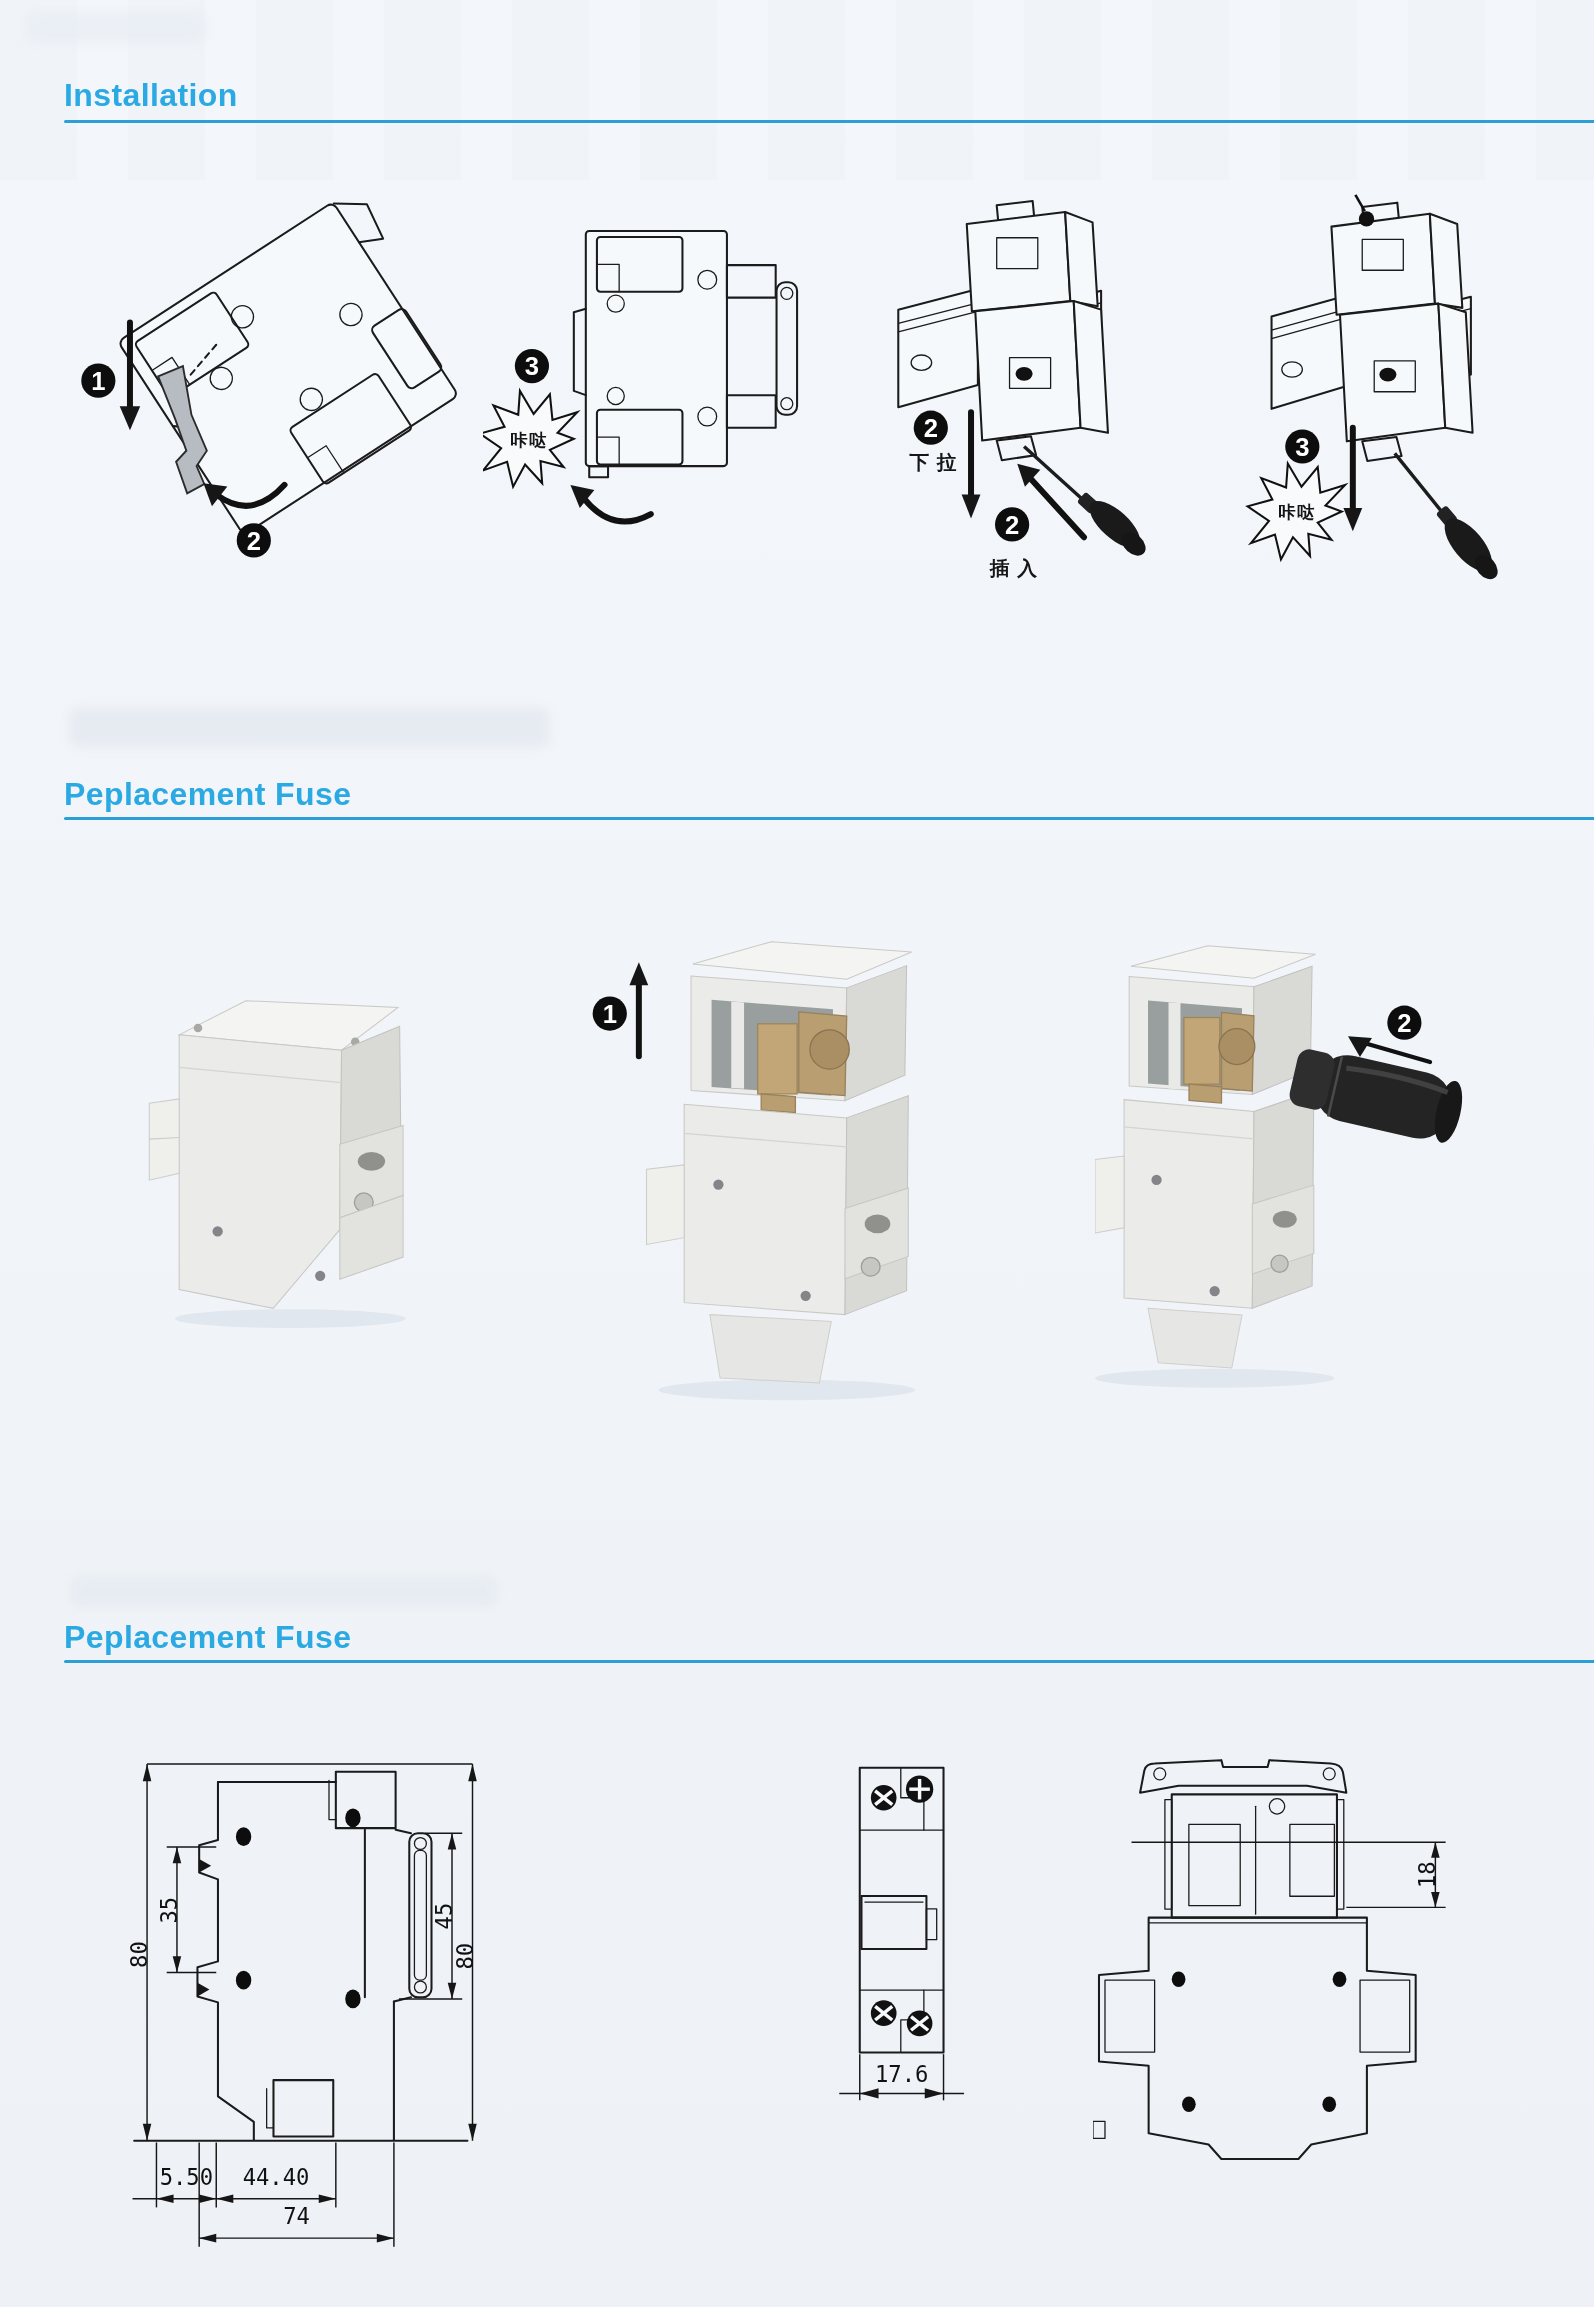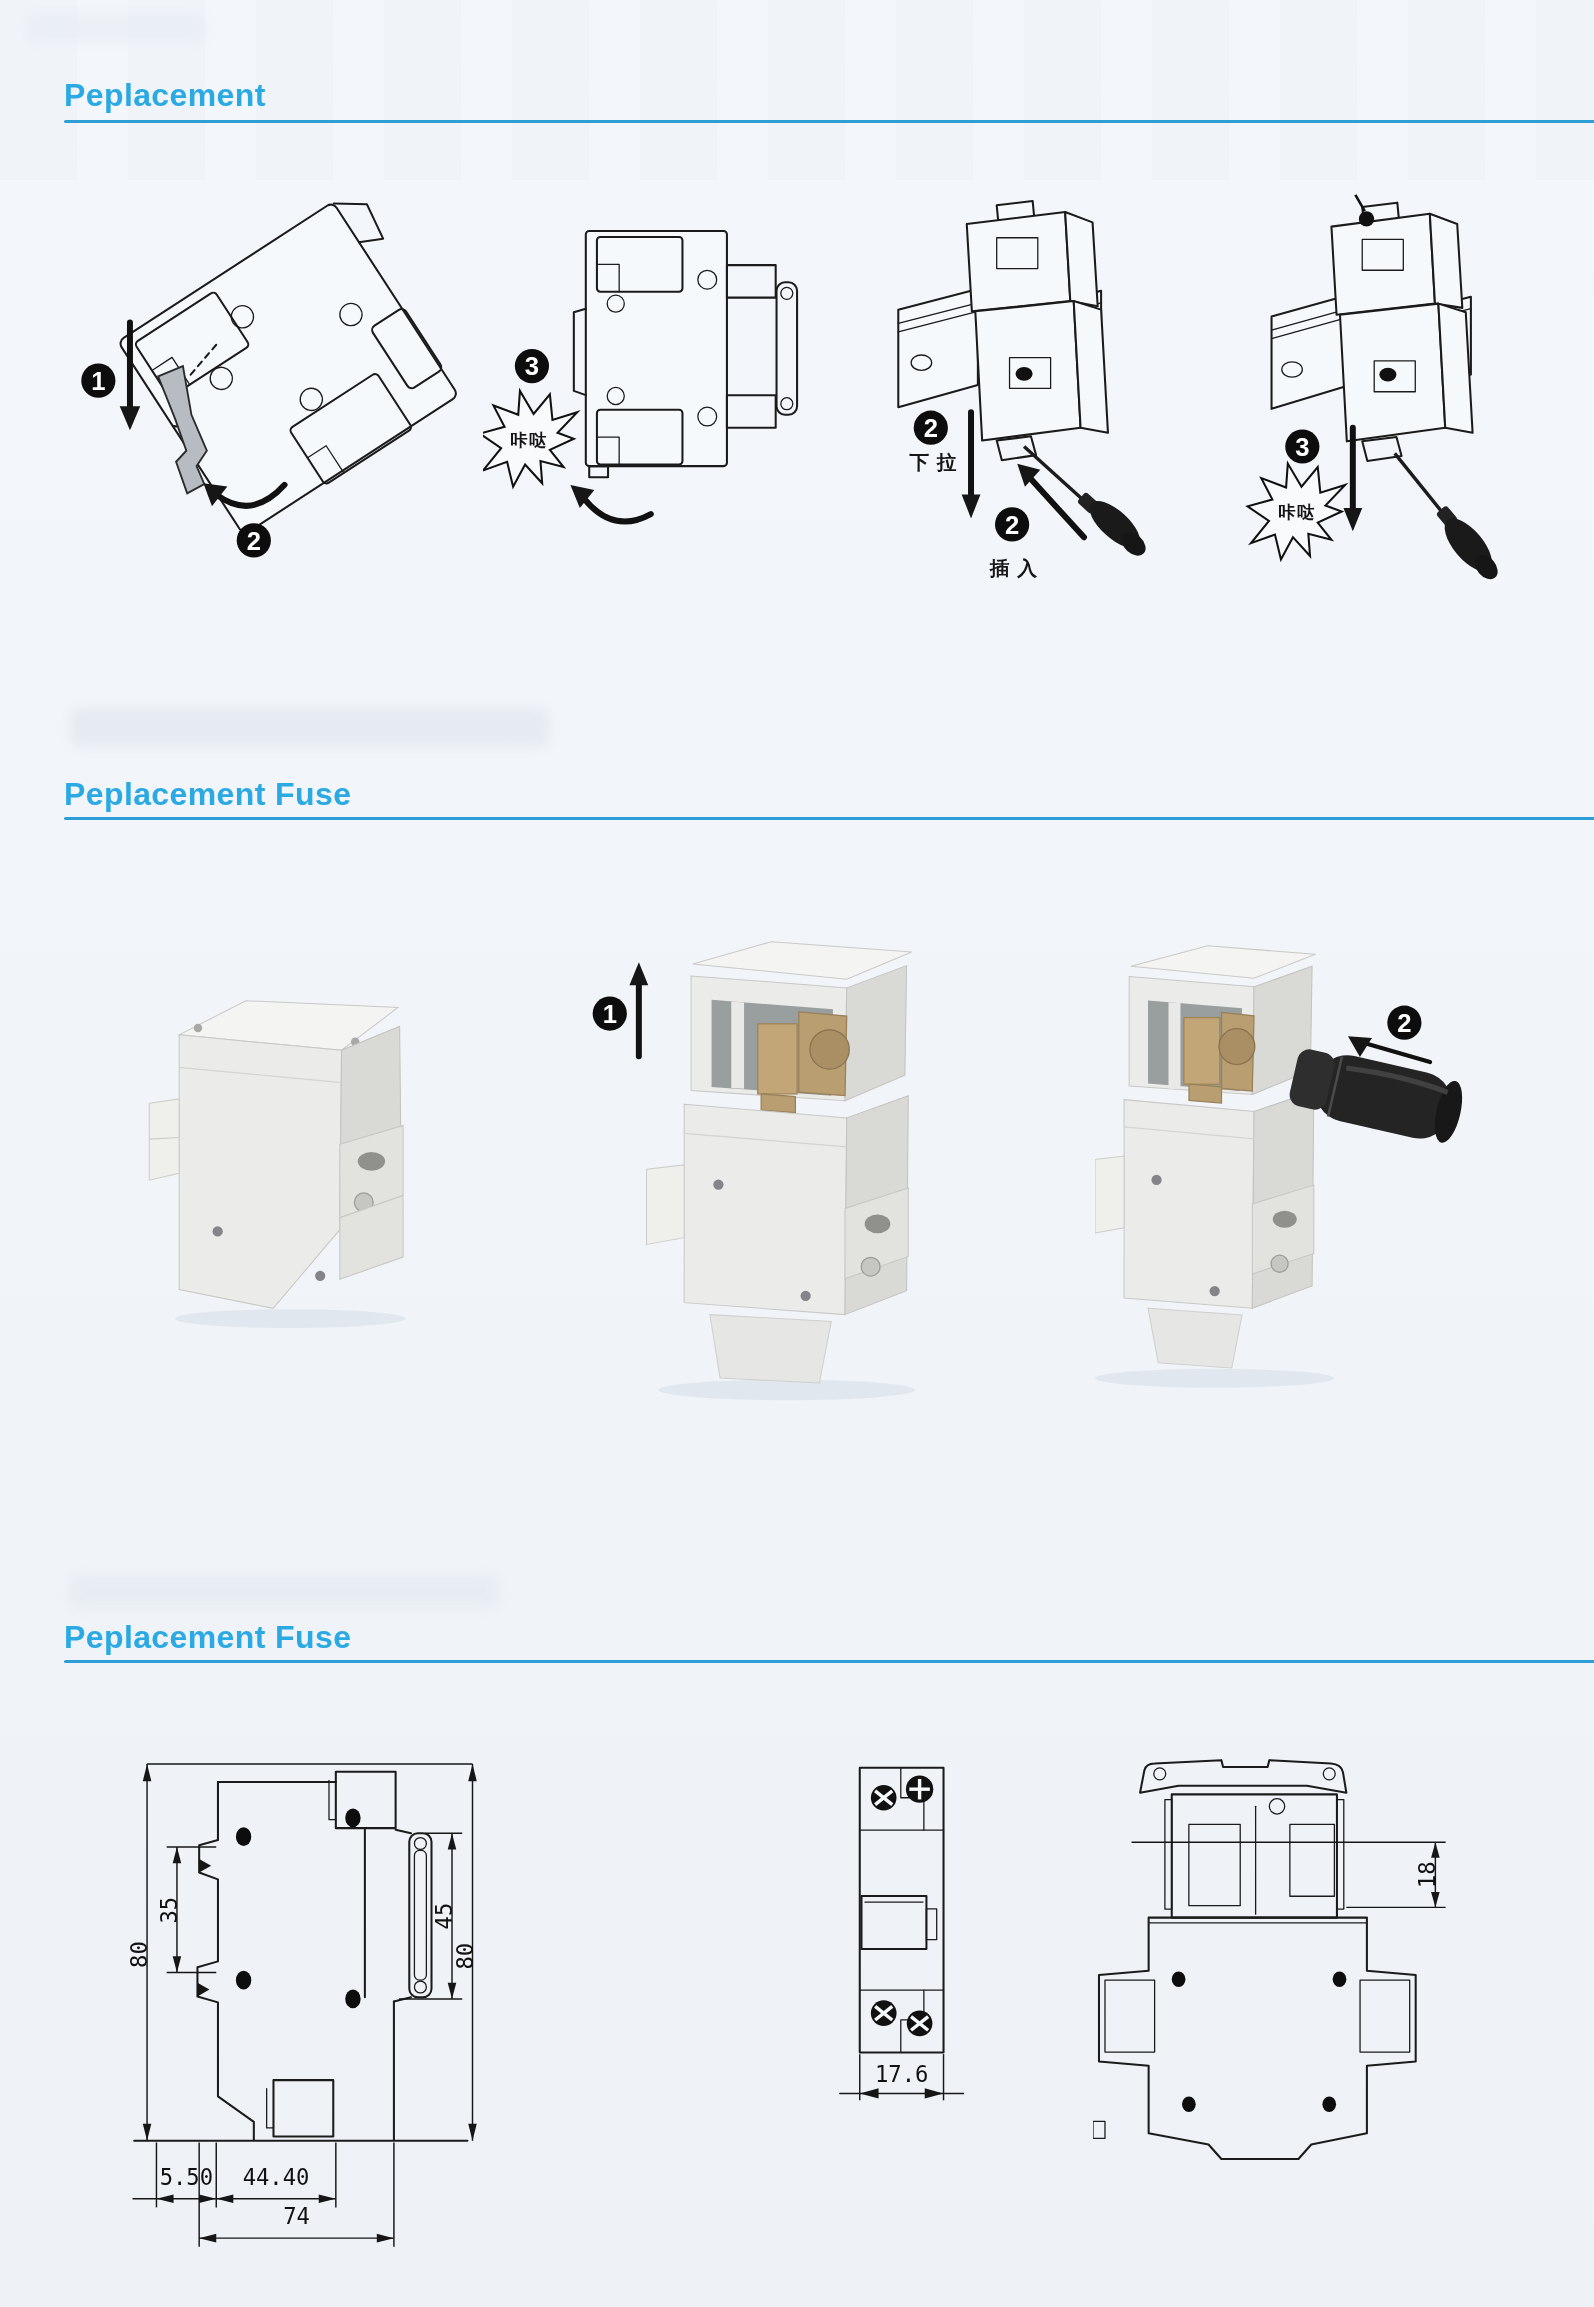--- a/index.html
+++ b/index.html
@@ -49,21 +49,21 @@
 </style>
 </head>
 <body>
 
 <div class="page">
   <div class="wm"></div>
   <div class="ghost" style="left:26px;top:12px;width:180px;height:31px;opacity:.35;"></div>
   <div class="ghost" style="left:70px;top:708px;width:479px;height:39px;opacity:.65;"></div>
   <div class="ghost" style="left:70px;top:1575px;width:428px;height:32.5px;opacity:.5;"></div>
 
-  <div class="sec-title" style="top:77px;">Peplacement</div>
+  <div class="sec-title" style="top:77px;">Installation</div>
   <div class="sec-line" style="top:120px;"></div>
 
   <div class="sec-title" style="top:776px;">Peplacement Fuse</div>
   <div class="sec-line" style="top:817px;"></div>
 
   <div class="sec-title" style="top:1619px;">Peplacement Fuse</div>
   <div class="sec-line" style="top:1660px;"></div>
 
   <svg class="fig" style="left:77px;top:201px;" width="410" height="402" viewBox="0 0 480 470">
     <g transform="translate(250,200) rotate(-33)">

